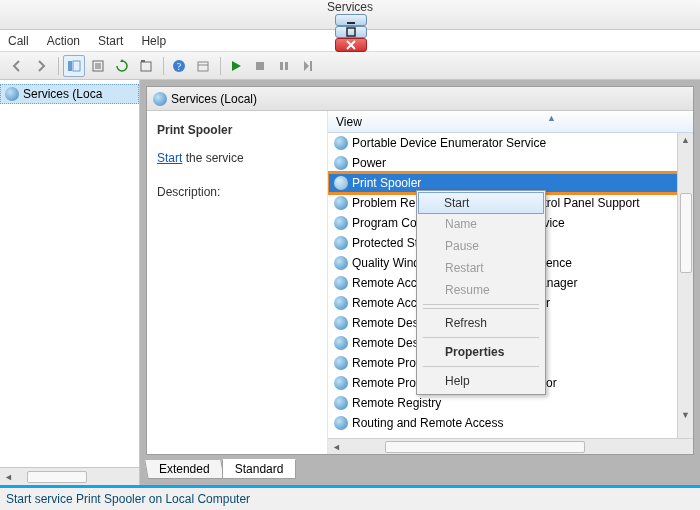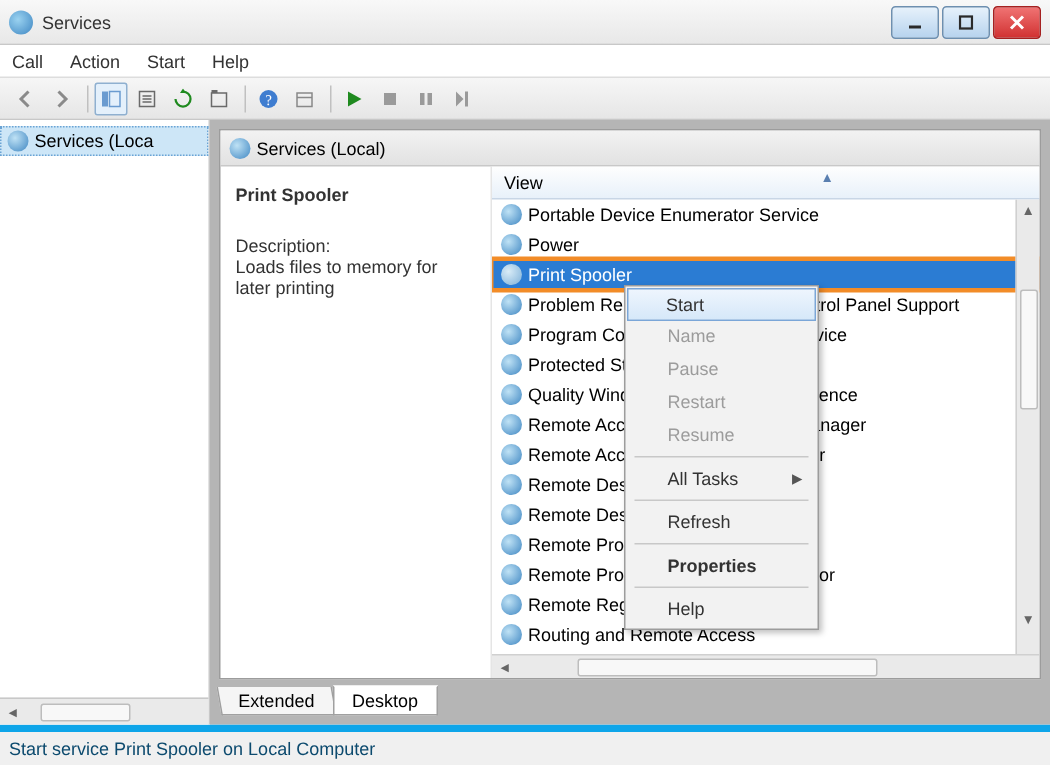--- a/index.html
+++ b/index.html
@@ -14,20 +14,21 @@
   position: relative;
 }
 
 .titlebar {
   height: 30px;
   background: linear-gradient(to bottom, #f8f8f8, #e8e8e8);
   border-bottom: 1px solid #c8c8c8;
   display: flex;
   align-items: center;
   padding: 0 6px;
+  flex-direction: column;
 }
 .titlebar .appicon {
   width: 16px; height: 16px;
   border-radius: 50%;
   background: radial-gradient(circle at 6px 6px, #9ad2f0, #3e86c2);
   margin-right: 6px;
 }
 .titlebar .title { color: #333; }
 .titlebar .spacer { flex: 1; }
 .winbtn {
@@ -67,21 +68,21 @@
   display: flex; align-items: center; justify-content: center;
   margin-right: 2px;
   border-radius: 2px;
 }
 .tsep { width: 1px; height: 18px; background: #c0c0c0; margin: 0 4px; }
 
 
 .body {
   display: flex;
   height: calc(510px - 30px - 22px - 28px - 22px);
-  border-bottom: 5px solid #0ea5e9;
+  border-bottom: 3px solid #0ea5e9;
 }
 .left-pane {
   width: 140px;
   border-right: 1px solid #c8c8c8;
   background: #fff;
   display: flex;
   flex-direction: column;
   position: relative;
 }
 .left-tree {
@@ -413,22 +414,24 @@
   <div class="right-pane">
     <div class="right-inner">
       <div class="pane-header">
         <span class="sv-icon"></span>
         <span>Services (Local)</span>
       </div>
       <div class="content-split">
 
         <div class="detail-col">
           <div class="svc-name">Print Spooler</div>
+          <div>
+            <a href="#">Start</a><span> the service</span>
+          </div>
           <div class="desc-head">Description:</div>
-          <div>Loads files to memory for later printing</div>
         </div>
 
         <div class="list-col">
           <div class="col-header">
             <span>View</span>
             <span class="arrow">▲</span>
           </div>
           <div class="list-body">
             <div class="list-row">
                 <span class="sv-icon"></span>
@@ -499,21 +502,21 @@
           <div class="hscroll-row">
             <span style="font-size:9px;color:#666;margin:0 4px">◄</span>
             <div class="thumb"></div>
           </div>
         </div>
       </div>
     </div>
 
     <div class="tabs">
       <div class="tab"><span>Extended</span></div>
-      <div class="tab active"><span>Desktop</span></div>
+      <div class="tab active"><span>Standard</span></div>
     </div>
   </div>
 </div>
 
 <div class="statusbar">
   <span>Start service Print Spooler on Local Computer</span>
 </div>
 
 <div class="context-menu">
   <div class="cm-item hover">
@@ -525,24 +528,20 @@
   <div class="cm-item disabled">
       <span>Pause</span>
     </div>
   <div class="cm-item disabled">
       <span>Restart</span>
     </div>
   <div class="cm-item disabled">
       <span>Resume</span>
     </div>
   <div class="cm-sep"></div>
-  <div class="cm-item">
-      <span>All Tasks</span>
-      <span class="sub">▶</span>
-    </div>
   <div class="cm-sep"></div>
   <div class="cm-item">
       <span>Refresh</span>
     </div>
   <div class="cm-sep"></div>
   <div class="cm-item bold">
       <span>Properties</span>
     </div>
   <div class="cm-sep"></div>
   <div class="cm-item">

